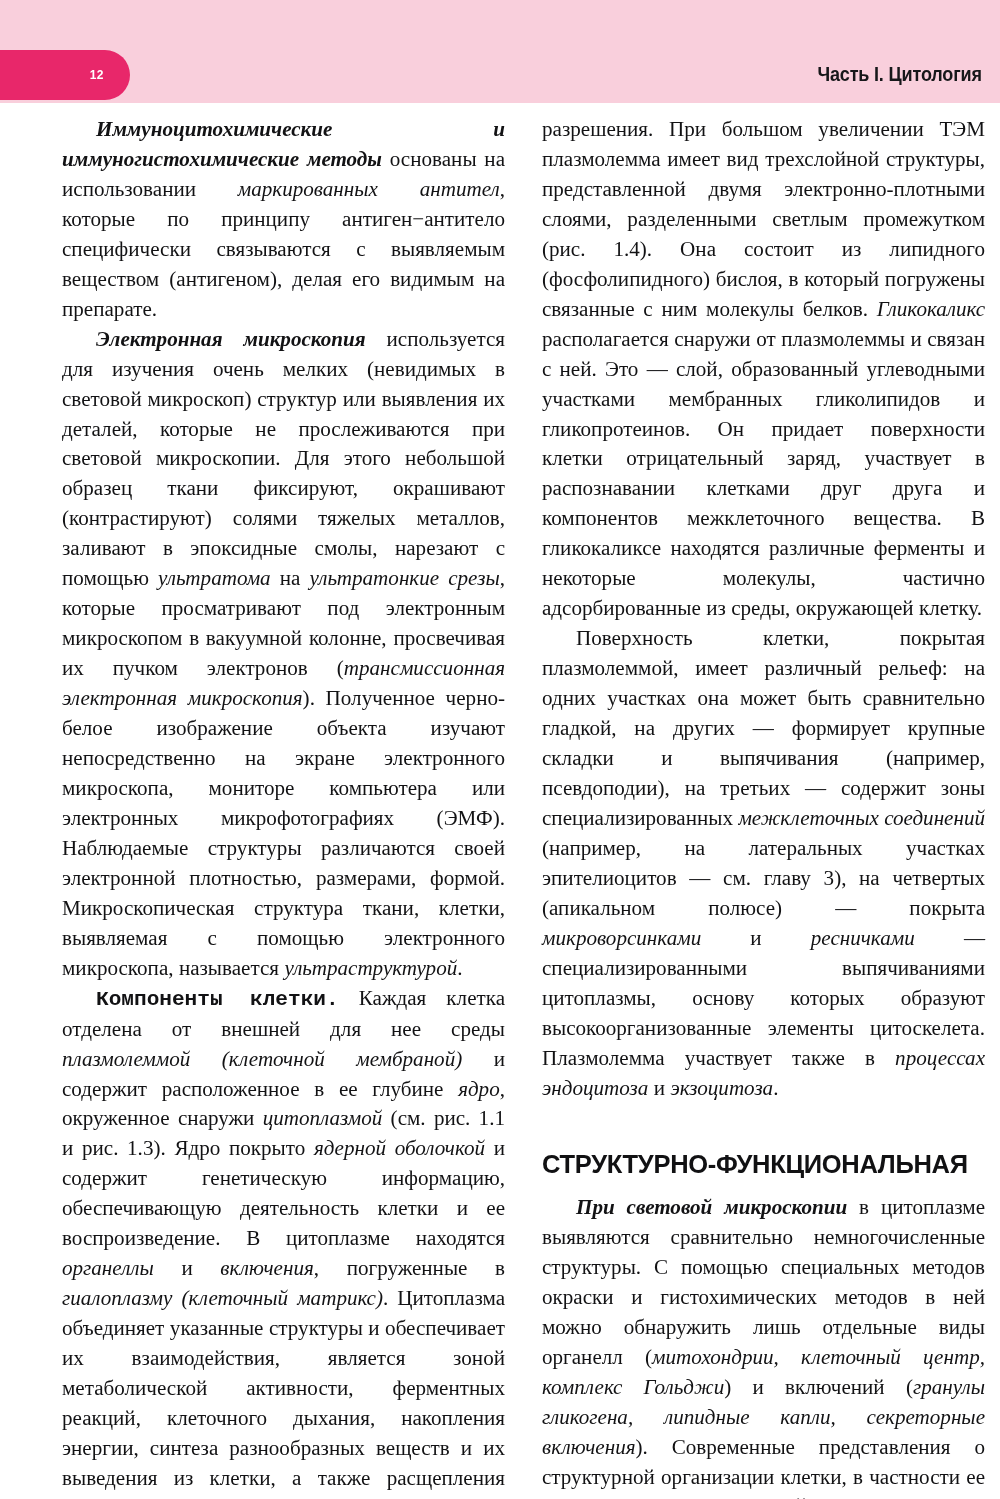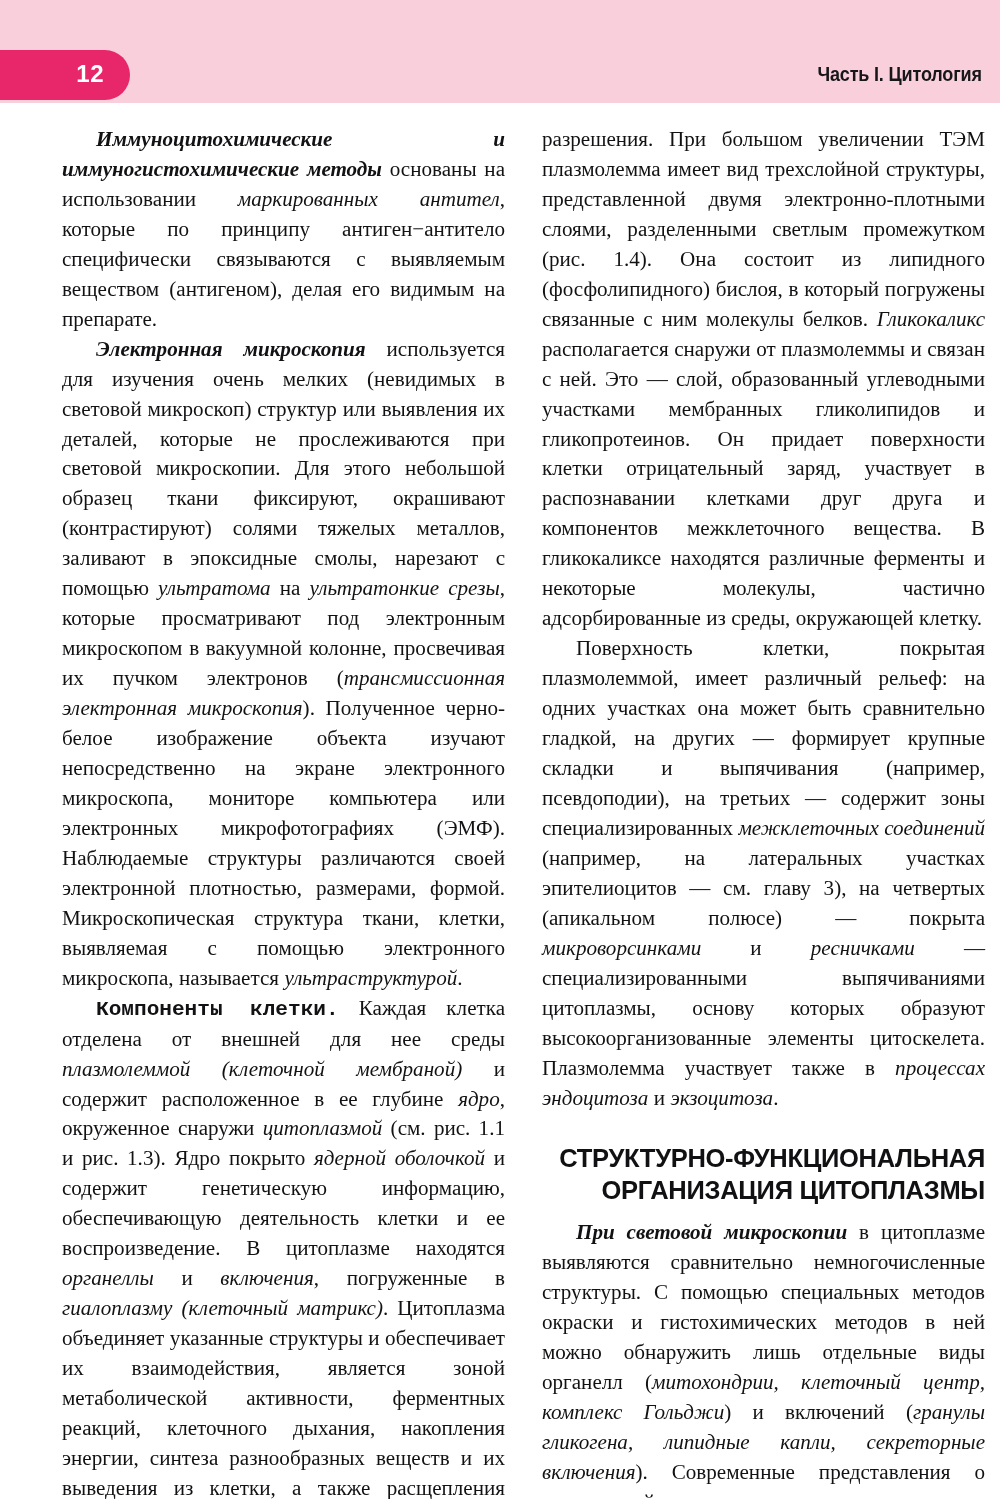--- a/index.html
+++ b/index.html
@@ -34,42 +34,42 @@
     border-radius: 0 26px 26px 0;
   }
   .page-number {
     position: absolute;
     right: 26px;
     top: 50%;
     transform: translateY(-52%);
     color: #ffffff;
     font-family: "Liberation Sans Narrow", "Liberation Sans", sans-serif;
     font-weight: bold;
-    font-size: 24px;
+    font-size: 12px;
     letter-spacing: 0.5px;
   }
   .running-head {
     position: absolute;
     right: 18px;
     top: 62px;
     color: #17171a;
     font-family: "Liberation Sans Narrow", "Liberation Sans", sans-serif;
     font-weight: bold;
     font-size: 20.5px;
     letter-spacing: -0.2px;
     white-space: nowrap;
     transform: scaleX(0.88);
     transform-origin: right center;
   }
 
   
   .page-body {
     position: absolute;
     left: 0;
-    top: 103px;
+    top: 93px;
     width: 1000px;
     height: 1396px;
     box-sizing: border-box;
     padding: 22px 18px 0 62px;
     display: flex;
     gap: 37px;
   }
   .column {
     width: 443px;
     flex: 0 0 443px;
@@ -104,23 +104,22 @@
     padding: 0;
     font-family: "Liberation Sans", "DejaVu Sans", sans-serif;
     font-weight: bold;
     font-size: 25.5px;
     line-height: 31.5px;
     letter-spacing: -0.3px;
     color: #111113;
     text-transform: none;
   }
   .section-head-wrap {
-    margin-top: 30px;
+    margin-top: 46px;
     margin-bottom: 12px;
-    text-align: right;
   }
 </style>
 </head>
 <body>
 
 <div class="header-band">
   <div class="page-number-tab">
     <span class="page-number">12</span>
   </div>
   <div class="running-head">Часть I. Цитология</div>
@@ -149,21 +148,20 @@
     <p class="para no-indent">
       <span>разрешения. При большом увеличении ТЭМ плазмолемма имеет вид трехслойной структуры, представленной двумя электронно-плотными слоями, разделенными светлым промежутком (рис. 1.4). Она состоит из липидного (фосфолипидного) бислоя, в который погружены связанные с ним молекулы белков. <i>Гликокаликс</i> располагается снаружи от плазмолеммы и связан с ней. Это — слой, образованный углеводными участками мембранных гликолипидов и гликопротеинов. Он придает поверхности клетки отрицательный заряд, участвует в распознавании клетками друг друга и компонентов межклеточного вещества. В гликокаликсе находятся различные ферменты и некоторые молекулы, частично адсорбированные из среды, окружающей клетку.</span>
     </p>
 
     <p class="para">
       <span>Поверхность клетки, покрытая плазмолеммой, имеет различный рельеф: на одних участках она может быть сравнительно гладкой, на других — формирует крупные складки и выпячивания (например, псевдоподии), на третьих — содержит зоны специализированных <i>межклеточных соединений</i> (например, на латеральных участках эпителиоцитов — см. главу 3), на четвертых (апикальном полюсе) — покрыта <i>микроворсинками</i> и <i>ресничками</i> — специализированными выпячиваниями цитоплазмы, основу которых образуют высокоорганизованные элементы цитоскелета. Плазмолемма участвует также в <i>процессах эндоцитоза</i> и <i>экзоцитоза</i>.</span>
     </p>
 
     <div class="section-head-wrap">
       <h2 class="section-head">СТРУКТУРНО-ФУНКЦИОНАЛЬНАЯ</h2>
-      <h2 class="section-head">ОРГАНИЗАЦИЯ ЦИТОПЛАЗМЫ</h2>
     </div>
 
     <p class="para">
       <span class="lead">При световой микроскопии</span><span> в цитоплазме выявляются сравнительно немногочисленные структуры. С помощью специальных методов окраски и гистохимических методов в ней можно обнаружить лишь отдельные виды органелл (<i>митохондрии, клеточный центр, комплекс Гольджи</i>) и включений (<i>гранулы гликогена, липидные капли, секреторные включения</i>). Современные представления о структурной организации клетки, в частности ее цитоплазмы, в значительной мере основаны на данных . Структуры цитоплазмы, выявляемые при электронной микроскопии, в обобщенном виде представлены на схеме ультраструктурной организации клетки, которая демонстрирует также и ультраструктуру клеточного ядра (см. рис. 1.3).</span>
     </p>
 
   </div>
 
 </div>
 

